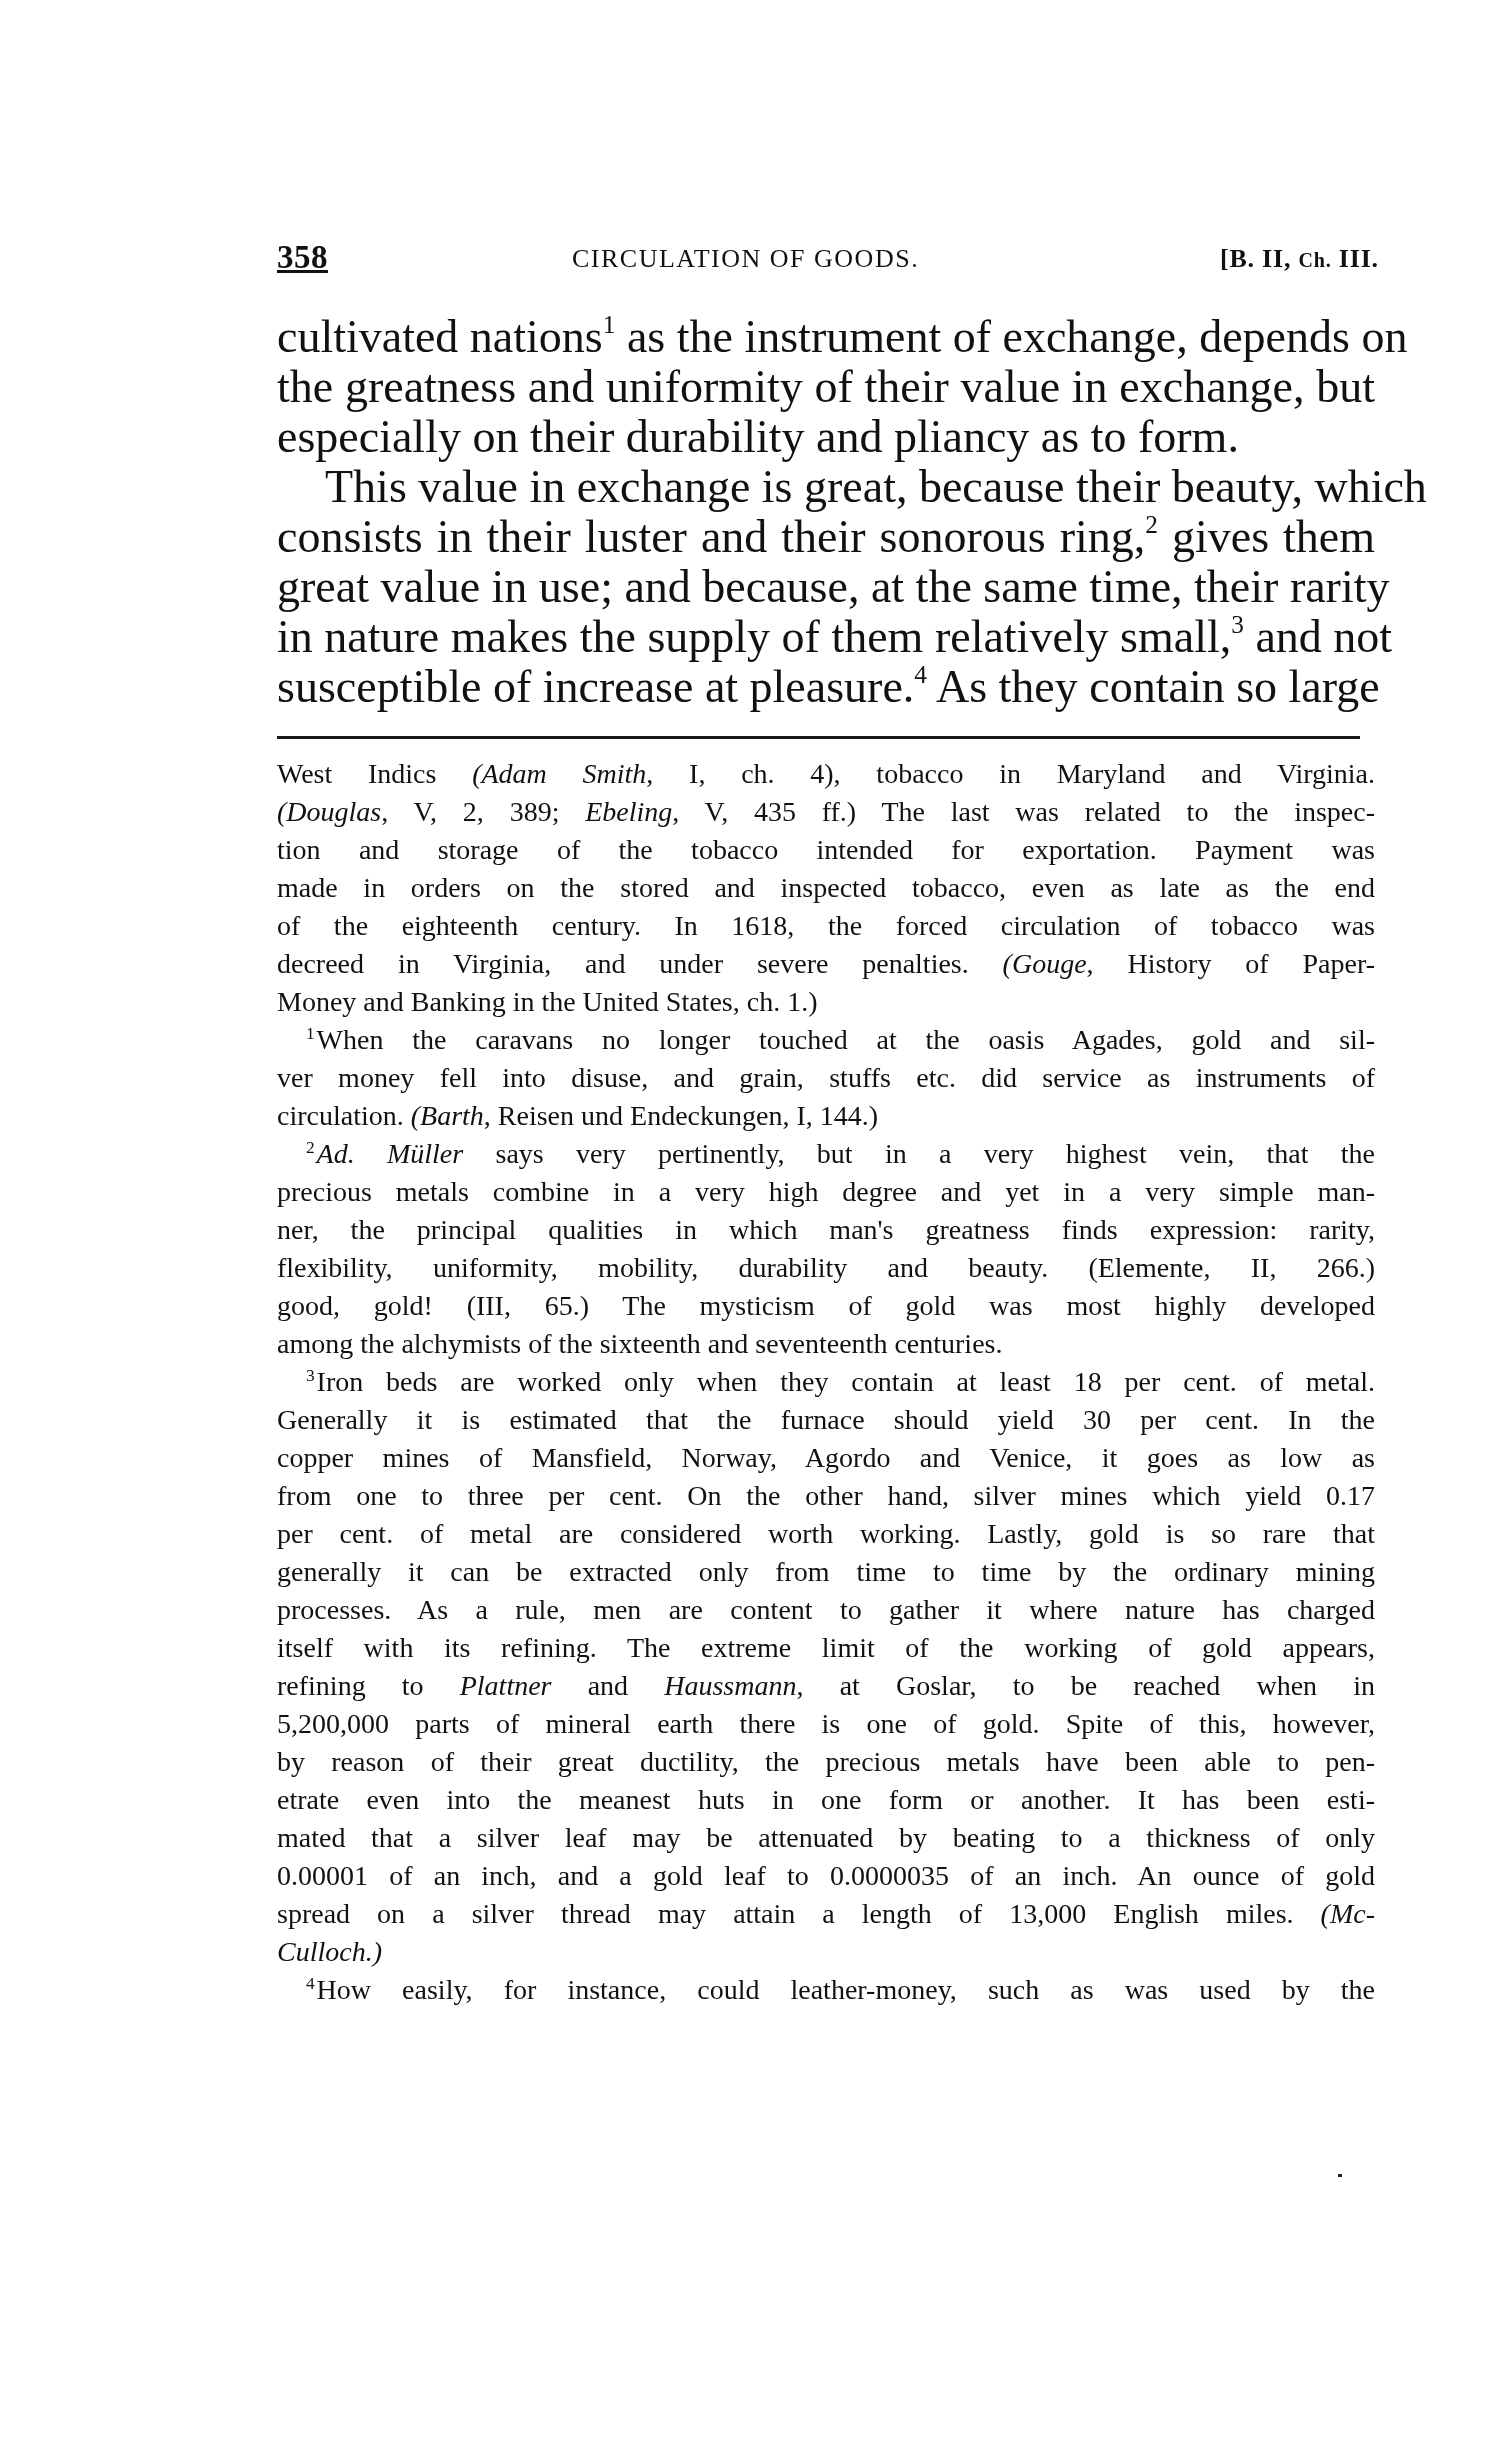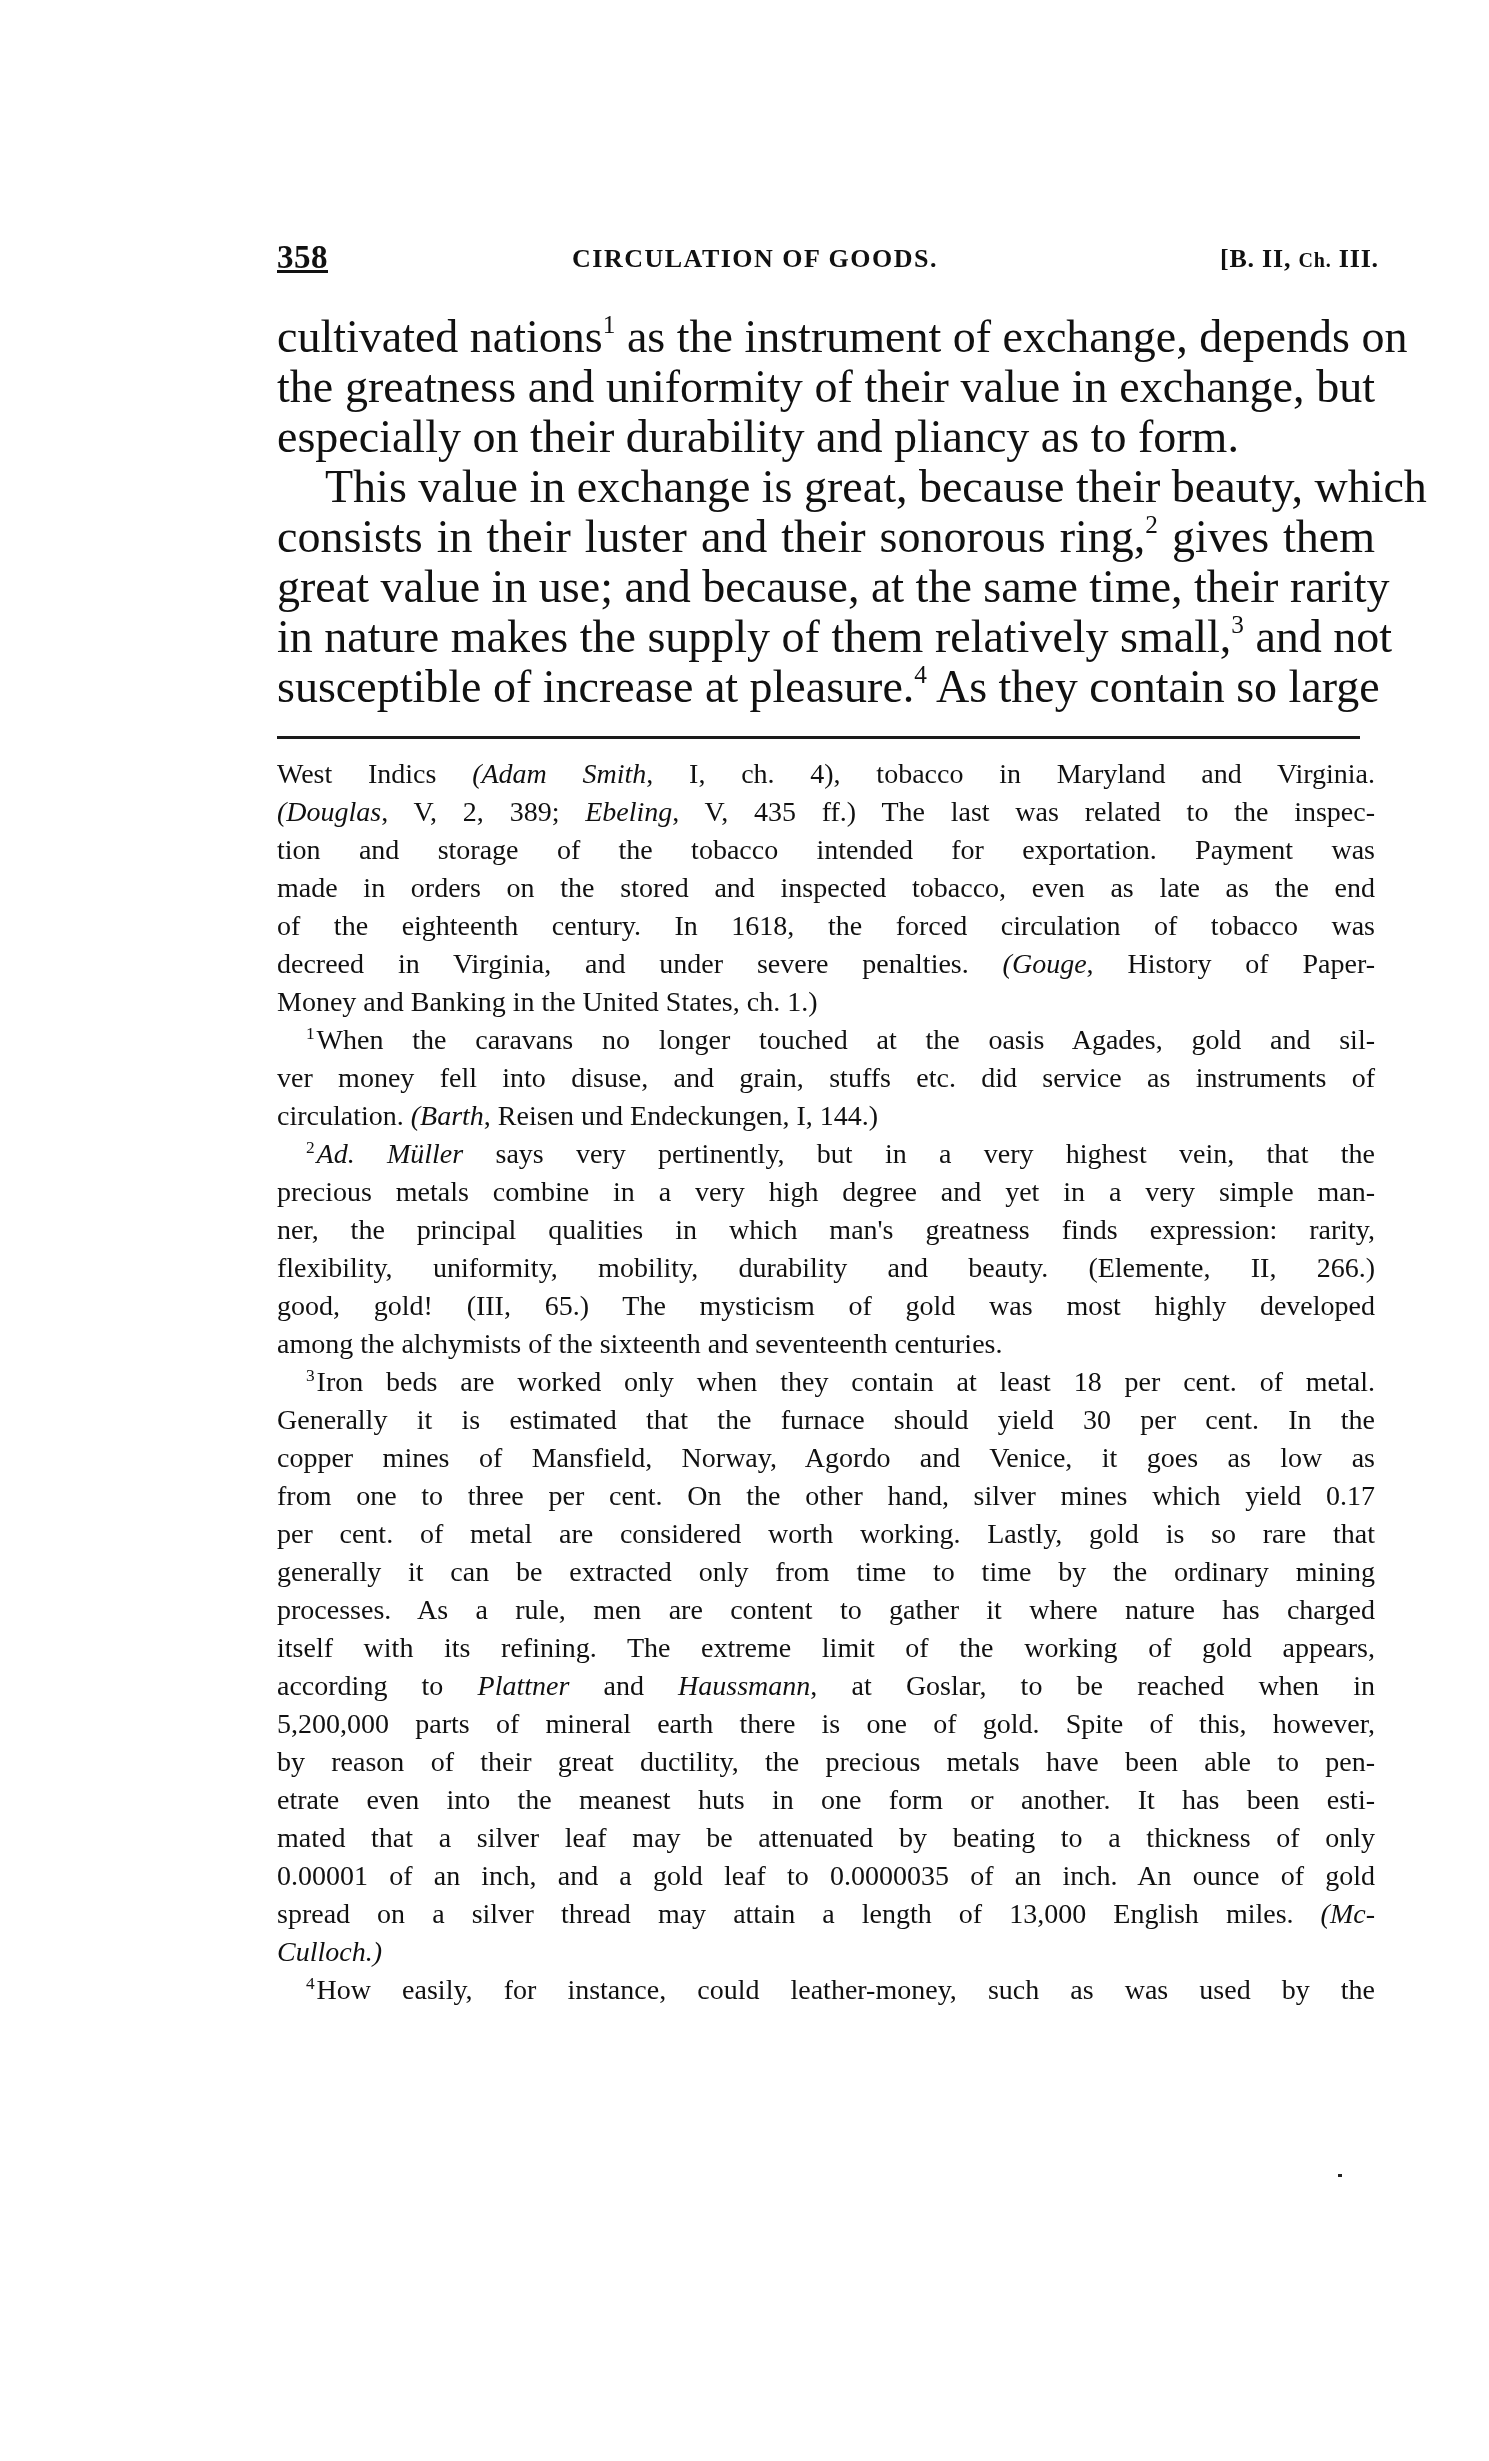--- a/index.html
+++ b/index.html
@@ -40,21 +40,21 @@
     letter-spacing: 0.5px;
     text-decoration: underline;
   }
   .running-title {
     position: absolute;
     left: 295px;
     top: 2.9px;
     font-size: 26px;
     line-height: 35px;
     letter-spacing: 1.5px;
-    font-weight: bold;
+    font-weight: normal;
   }
   .chapter-ref {
     position: absolute;
     right: -3.9px;
     top: 2.9px;
     font-size: 26px;
     line-height: 35px;
     font-weight: bold;
     letter-spacing: 0.8px;
   }
@@ -183,21 +183,21 @@
       <span class="fline"><span>good, gold!  (III, 65.)  The mysticism of gold was most highly developed</span></span>
       <span class="fline last"><span>among the alchymists of the sixteenth and seventeenth centuries.</span></span>
       <span class="fline indent"><span class="fn-mark">3</span><span>Iron beds are worked only when they contain at least 18 per cent. of metal.</span></span>
       <span class="fline"><span>Generally it is estimated that the furnace should yield 30 per cent.  In the</span></span>
       <span class="fline"><span>copper mines of Mansfield, Norway, Agordo and Venice, it goes as low as</span></span>
       <span class="fline"><span>from one to three per cent.  On the other hand, silver mines which yield 0.17</span></span>
       <span class="fline"><span>per cent. of metal are considered worth working.  Lastly, gold is so rare that</span></span>
       <span class="fline"><span>generally it can be extracted only from time to time by the ordinary mining</span></span>
       <span class="fline"><span>processes.  As a rule, men are content to gather it where nature has charged</span></span>
       <span class="fline"><span>itself with its refining.  The extreme limit of the working of gold appears,</span></span>
-      <span class="fline"><span>according to </span><i>Plattner</i><span> and </span><i>Haussmann</i><span>, at Goslar, to be reached when in</span></span>
+      <span class="fline"><span>refining to </span><i>Plattner</i><span> and </span><i>Haussmann</i><span>, at Goslar, to be reached when in</span></span>
       <span class="fline"><span>5,200,000 parts of mineral earth there is one of gold.  Spite of this, however,</span></span>
       <span class="fline"><span>by reason of their great ductility, the precious metals have been able to pen-</span></span>
       <span class="fline"><span>etrate even into the meanest huts in one form or another.  It has been esti-</span></span>
       <span class="fline"><span>mated that a silver leaf may be attenuated by beating to a thickness of only</span></span>
       <span class="fline"><span>0.00001 of an inch, and a gold leaf to 0.0000035 of an inch.  An ounce of gold</span></span>
       <span class="fline"><span>spread on a silver thread may attain a length of 13,000 English miles.  </span><i>(Mc-</i></span>
       <span class="fline last"><i>Culloch.)</i></span>
       <span class="fline indent bold"><span class="fn-mark">4</span><span>How easily, for instance, could leather-money, such as was used by the</span></span>
     </div>
 

